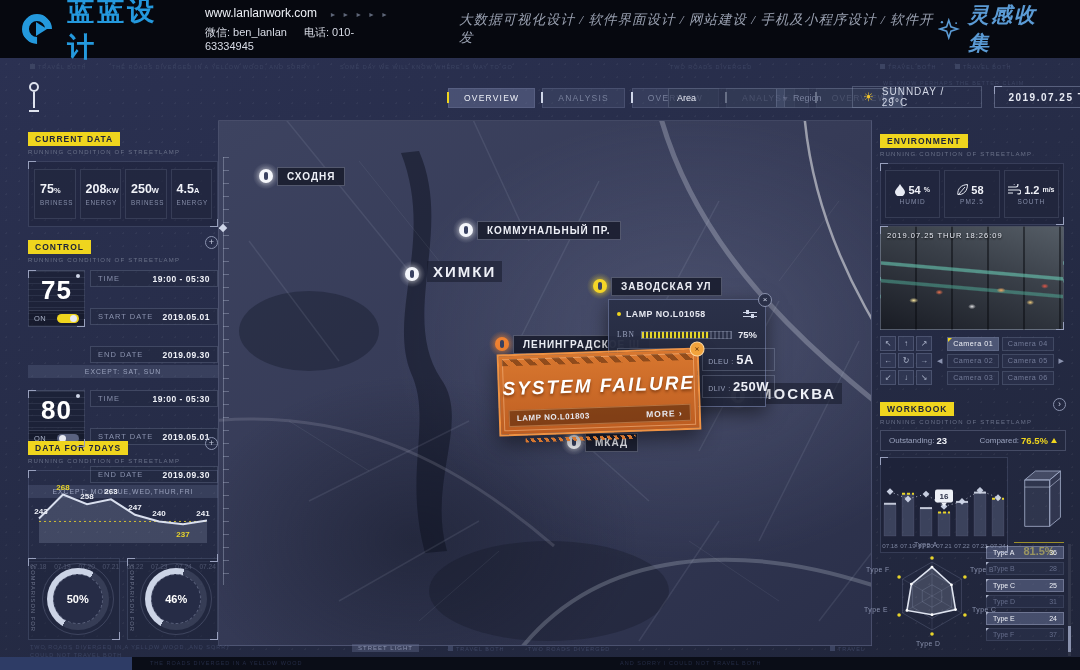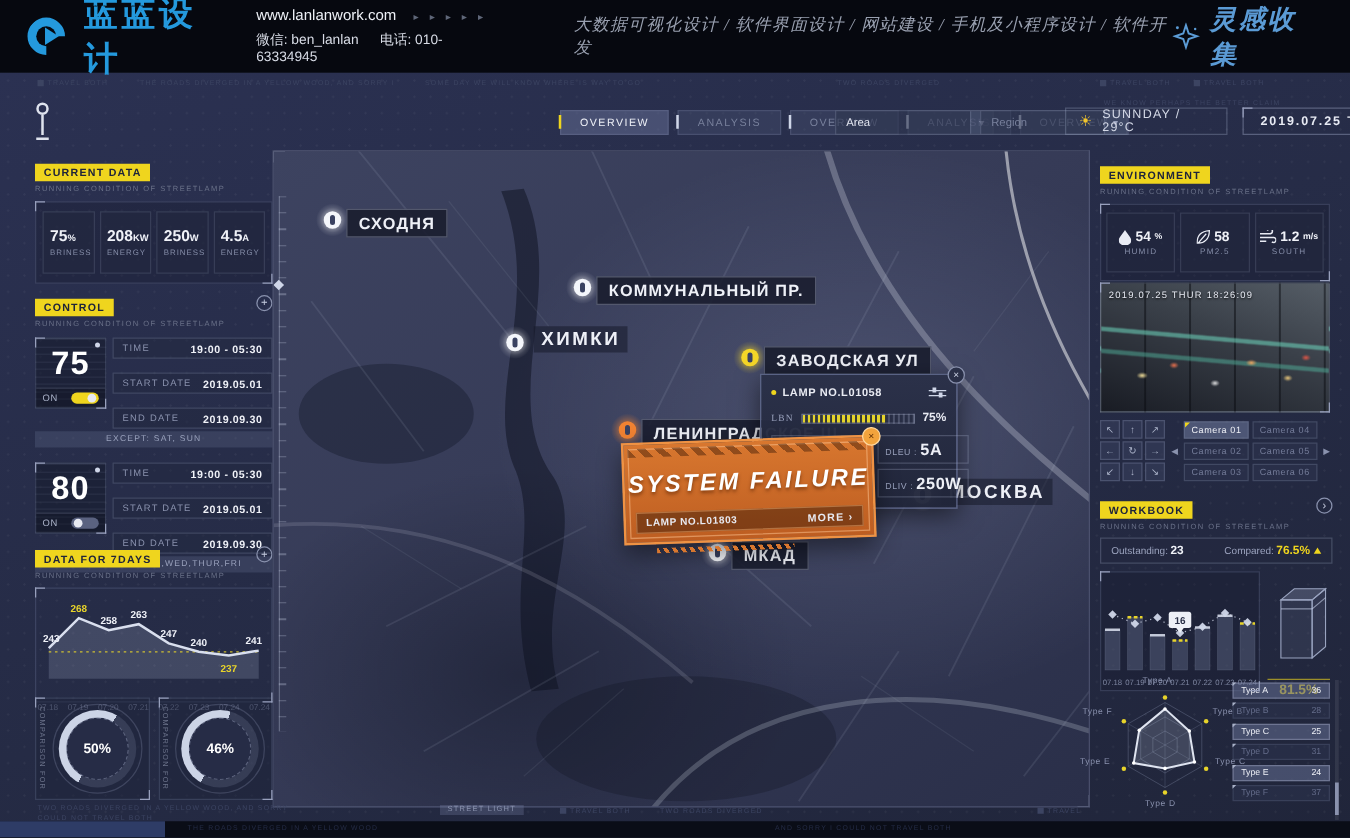--- a/index.html
+++ b/index.html
@@ -93,21 +93,21 @@
   .numbox .num{flex:1;display:flex;align-items:center;justify-content:center;
     font-size:26px;font-weight:bold;color:#fff;letter-spacing:1px;}
   .numbox .dot{position:absolute;top:3px;right:4px;width:4px;height:4px;border-radius:50%;background:#cfd6e8;}
   .onrow{height:16px;border-top:1px solid rgba(130,140,170,.3);display:flex;align-items:center;
     padding:0 5px;font-size:7.5px;color:#aab2c8;letter-spacing:.5px;background:rgba(10,13,24,.3);}
   .toggle{margin-left:auto;width:22px;height:9px;border-radius:5px;background:#5a6280;position:relative;}
   .toggle::after{content:"";position:absolute;top:1px;left:2px;width:7px;height:7px;border-radius:50%;background:#e8eaf2;}
   .toggle.on{background:#efd51e;}
   .toggle.on::after{left:13px;}
   .frow{height:17px;border:1px solid rgba(130,140,170,.3);background:rgba(34,40,62,.45);
-    display:flex;align-items:center;padding:0 7px;margin-bottom:11px;}
+    display:flex;align-items:center;padding:0 7px;margin-bottom:21px;}
   .frow .fl{font-size:7.5px;color:#8a92ae;letter-spacing:1px;}
   .frow .fv{margin-left:auto;font-size:8.5px;font-weight:bold;color:#f0f2f8;letter-spacing:.5px;}
   .except{height:13px;margin-top:2px;background:rgba(105,115,148,.28);display:flex;align-items:center;
     justify-content:center;font-size:6.8px;color:#9aa2bd;letter-spacing:1px;}
 
   .p-week{position:absolute;left:28px;top:379px;width:190px;}
   .wk-box{margin-top:6px;height:92px;padding:2px 2px 0 2px;}
   .wk-cats{display:flex;justify-content:space-between;padding:1px 2px 0 2px;font-size:6.6px;color:#7d85a2;}
 
   .p-gauges{position:absolute;left:28px;top:500px;width:190px;display:flex;gap:7px;}
@@ -136,21 +136,21 @@
 
   .pin{position:absolute;width:26px;height:26px;z-index:5;}
   .pin .glow{position:absolute;inset:0;border-radius:50%;background:radial-gradient(circle,rgba(255,255,255,.85),rgba(255,255,255,.12) 55%,transparent 72%);}
   .pin .core{position:absolute;left:6px;top:6px;width:14px;height:14px;border-radius:50%;background:#f4f6fb;}
   .pin .core::after{content:"";position:absolute;left:5px;top:3px;width:4px;height:8px;border-radius:2px;background:#394161;}
   .pin.yellow .glow{background:radial-gradient(circle,rgba(244,214,40,.95),rgba(244,214,40,.15) 55%,transparent 72%);}
   .pin.yellow .core{background:#f4d628;}
   .pin.orange .glow{background:radial-gradient(circle,rgba(240,130,50,.95),rgba(240,130,50,.18) 55%,transparent 72%);}
   .pin.orange .core{background:#f08232;}
   .maplabel{position:absolute;background:rgba(25,29,46,.88);border:1px solid rgba(165,173,198,.4);
-    color:#eef0f7;font-size:13px;font-weight:bold;letter-spacing:1px;padding:3px 9px;z-index:5;white-space:nowrap;}
+    color:#eef0f7;font-size:10px;font-weight:bold;letter-spacing:1px;padding:3px 9px;z-index:5;white-space:nowrap;}
   .maplabel.big{font-size:15px;letter-spacing:2px;background:rgba(22,26,42,.55);border:none;padding:2px 6px;}
 
   
   .popup{position:absolute;left:389px;top:178px;width:158px;z-index:7;
     background:linear-gradient(rgba(42,48,72,.96),rgba(32,37,57,.96));
     border:1px solid #5a6385;box-shadow:0 6px 18px rgba(0,0,0,.5);padding:9px 8px 8px;}
   .popup .x{position:absolute;top:-7px;right:-7px;width:14px;height:14px;border-radius:50%;
     background:#2a3048;border:1px solid #8a92ae;color:#cfd6e8;font-size:8px;line-height:12px;text-align:center;}
   .pop-head{display:flex;align-items:center;gap:5px;font-size:8.8px;font-weight:bold;letter-spacing:.5px;}
   .ydot{width:4px;height:4px;border-radius:50%;background:#efd51e;}

